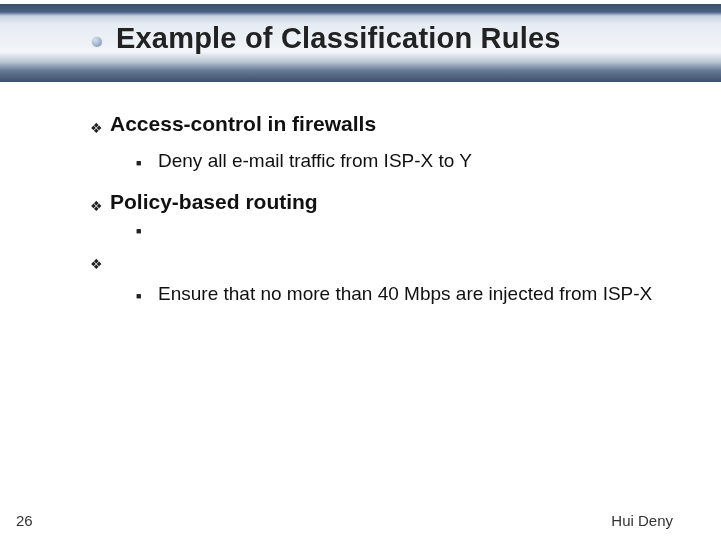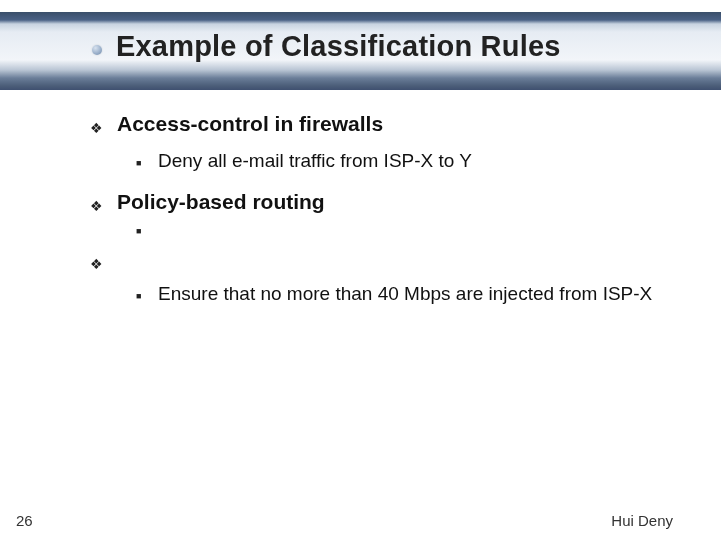--- a/index.html
+++ b/index.html
@@ -16,21 +16,21 @@
   .slide {
     width: 721px;
     height: 541px;
     position: relative;
     background: #fff;
   }
 
   
   .header {
     position: absolute;
-    top: 12px;
+    top: 4px;
     left: 0;
     right: 0;
     height: 78px;
     background:
       linear-gradient(to bottom,
         #3a4f6a 0px,
         #4a6185 8px,
         #c8d3e0 12px,
         #e6ecf3 20px,
         #f2f5f9 48px,
@@ -83,21 +83,20 @@
     font-size: 14px;
     color: #222;
     line-height: 1;
     position: relative;
     top: 2px;
   }
   .lvl1 .txt {
     font-size: 21px;
     font-weight: bold;
     color: #111;
-    margin-left: 7px;
   }
 
   .lvl2 {
     display: flex;
     align-items: baseline;
     margin-left: 46px;
     margin-top: 14px;
     margin-bottom: 4px;
   }
   .lvl2 .bullet {

